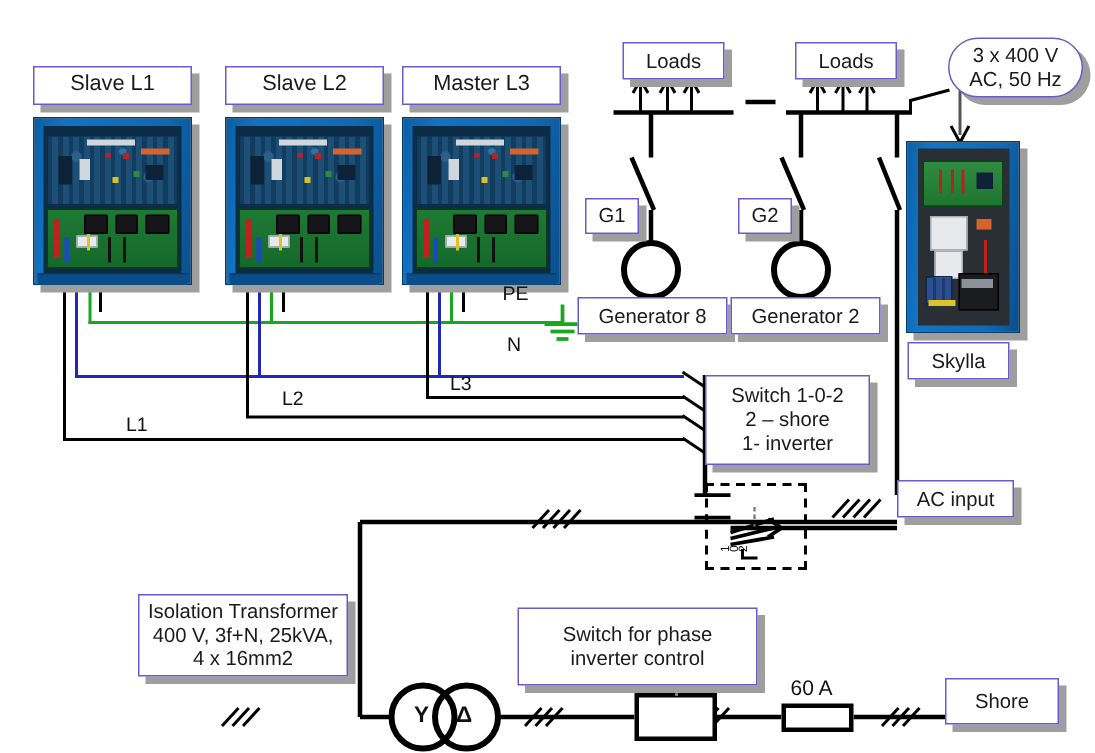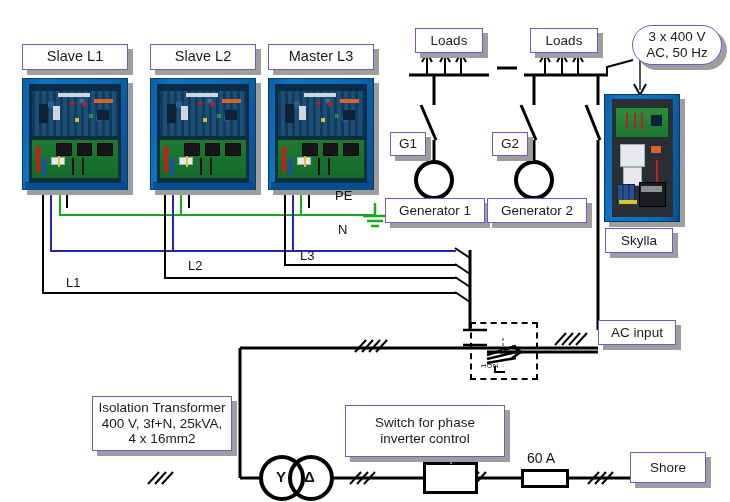--- a/index.html
+++ b/index.html
@@ -466,21 +466,21 @@
 
   <div class="fusebox" style="left:521px; top:469px; width:48px; height:19px;"></div>
 
   <div class="wtext" style="left:276px; top:468px; font-size:15px; font-weight:bold; z-index:31;">Y</div>
   <div class="wtext" style="left:304px; top:468px; font-size:15px; font-weight:bold; z-index:31;">Δ</div>
 
   <div class="wtext" style="left:335px; top:188px;">PE</div>
   <div class="wtext" style="left:338px; top:222px;">N</div>
   <div class="wtext" style="left:300px; top:248px;">L3</div>
   <div class="wtext" style="left:188px; top:258px;">L2</div>
-  <div class="wtext" style="left:66px; top:275px;">L1</div>
+  <div class="wtext" style="left:84px; top:275px;">L1</div>
 
   <div class="label-box lb-lg" style="left:22px; top:44px; width:106px; height:26px;">
     <span class="ln">Slave L1</span>
   </div>
 
   <div class="label-box lb-lg" style="left:150px; top:44px; width:106px; height:26px;">
     <span class="ln">Slave L2</span>
   </div>
 
   <div class="label-box lb-lg" style="left:268px; top:44px; width:106px; height:26px;">
@@ -502,31 +502,36 @@
 
   <div class="label-box lb-md" style="left:390px; top:132px; width:36px; height:24px;">
     <span class="ln">G1</span>
   </div>
 
   <div class="label-box lb-md" style="left:492px; top:132px; width:36px; height:24px;">
     <span class="ln">G2</span>
   </div>
 
   <div class="label-box lb-md" style="left:385px; top:198px; width:100px; height:25px;">
-    <span class="ln">Generator 1</span>
+    <span class="ln">Generator 8</span>
   </div>
 
   <div class="label-box lb-md" style="left:487px; top:198px; width:100px; height:25px;">
     <span class="ln">Generator 2</span>
   </div>
 
   <div class="label-box lb-md" style="left:605px; top:228px; width:68px; height:25px;">
     <span class="ln">Skylla</span>
   </div>
 
+  <div class="label-box lb-md" style="left:470px; top:250px; width:110px; height:60px;">
+    <span class="ln">Switch 1-0-2</span>
+    <span class="ln">2 – shore</span>
+    <span class="ln">1- inverter</span>
+  </div>
 
   <div class="label-box lb-md" style="left:598px; top:320px; width:78px; height:25px;">
     <span class="ln">AC input</span>
   </div>
 
   <div class="label-box lb-md" style="left:92px; top:396px; width:140px; height:55px;">
     <span class="ln">Isolation Transformer</span>
     <span class="ln">400 V, 3f+N, 25kVA,</span>
     <span class="ln">4 x 16mm2</span>
   </div>

